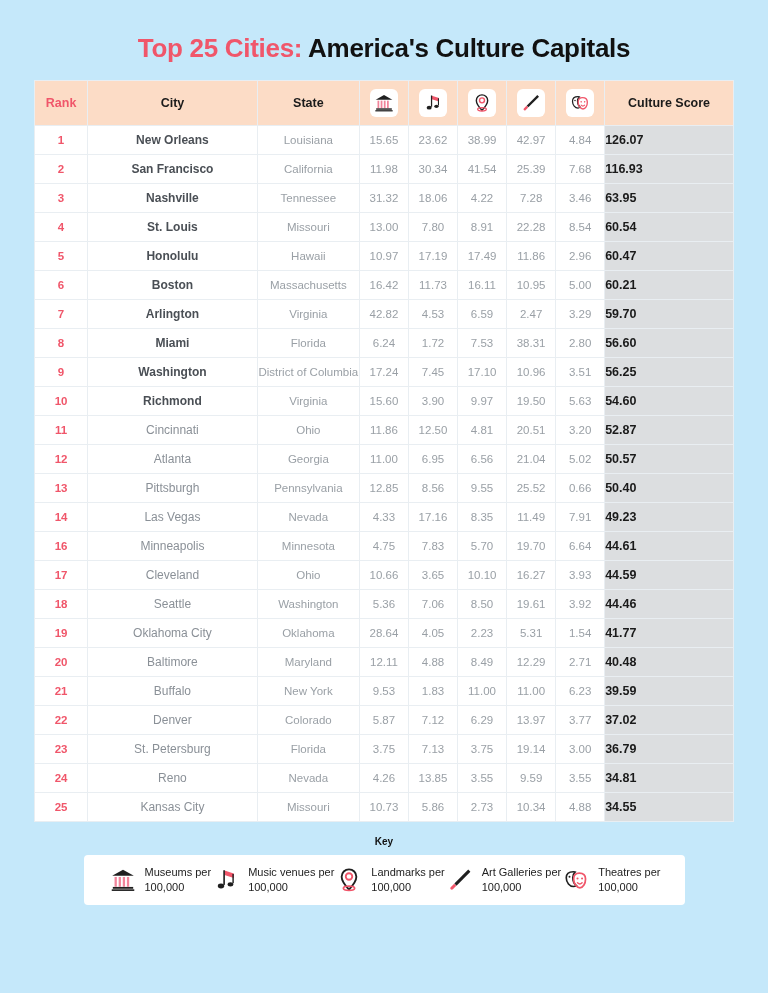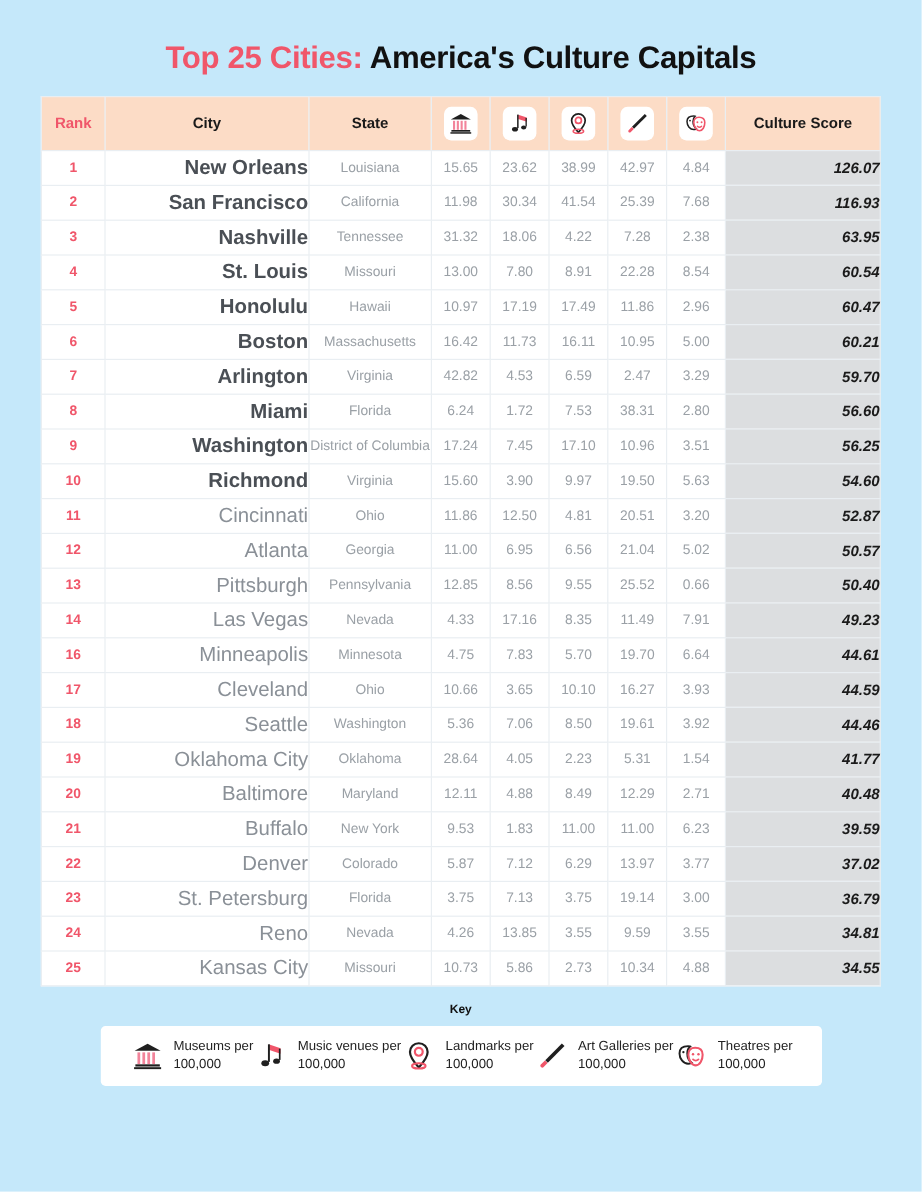--- a/index.html
+++ b/index.html
@@ -70,48 +70,47 @@
   col.c-score { width: 126px; }
 
   tbody td { height: 28px; }
   td.rank {
     text-align: center;
     color: #f0566a;
     font-weight: bold;
     font-size: 11.5px;
   }
   td.city {
-    text-align: right;
-    font-size: 17px;
+    text-align: center;
+    font-size: 12px;
     color: #8a9097;
   }
   td.city.strong {
     font-weight: bold;
     color: #4a4f55;
   }
   td.state {
     text-align: center;
     font-size: 11.5px;
     color: #9aa0a6;
     line-height: 1.25;
     padding: 3px 2px;
   }
   td.metric {
     text-align: center;
     font-size: 11.5px;
     color: #9aa0a6;
   }
   td.score {
-    text-align: right;
+    text-align: left;
     font-size: 12.5px;
     font-weight: bold;
     color: #1a1a1a;
     background: #dcdee0;
     border-color: #d2d4d6;
-    font-style: italic;
   }
 
   
   .chip {
     width: 28px;
     height: 28px;
     margin: 0 auto;
     background: #ffffff;
     border-radius: 6px;
     display: flex;
@@ -272,21 +271,21 @@
             <td class="score">116.93</td>
           </tr>
           <tr>
             <td class="rank">3</td>
             <td class="city strong">Nashville</td>
             <td class="state">Tennessee</td>
             <td class="metric">31.32</td>
             <td class="metric">18.06</td>
             <td class="metric">4.22</td>
             <td class="metric">7.28</td>
-            <td class="metric">2.38</td>
+            <td class="metric">3.46</td>
             <td class="score">63.95</td>
           </tr>
           <tr>
             <td class="rank">4</td>
             <td class="city strong">St. Louis</td>
             <td class="state">Missouri</td>
             <td class="metric">13.00</td>
             <td class="metric">7.80</td>
             <td class="metric">8.91</td>
             <td class="metric">22.28</td>

